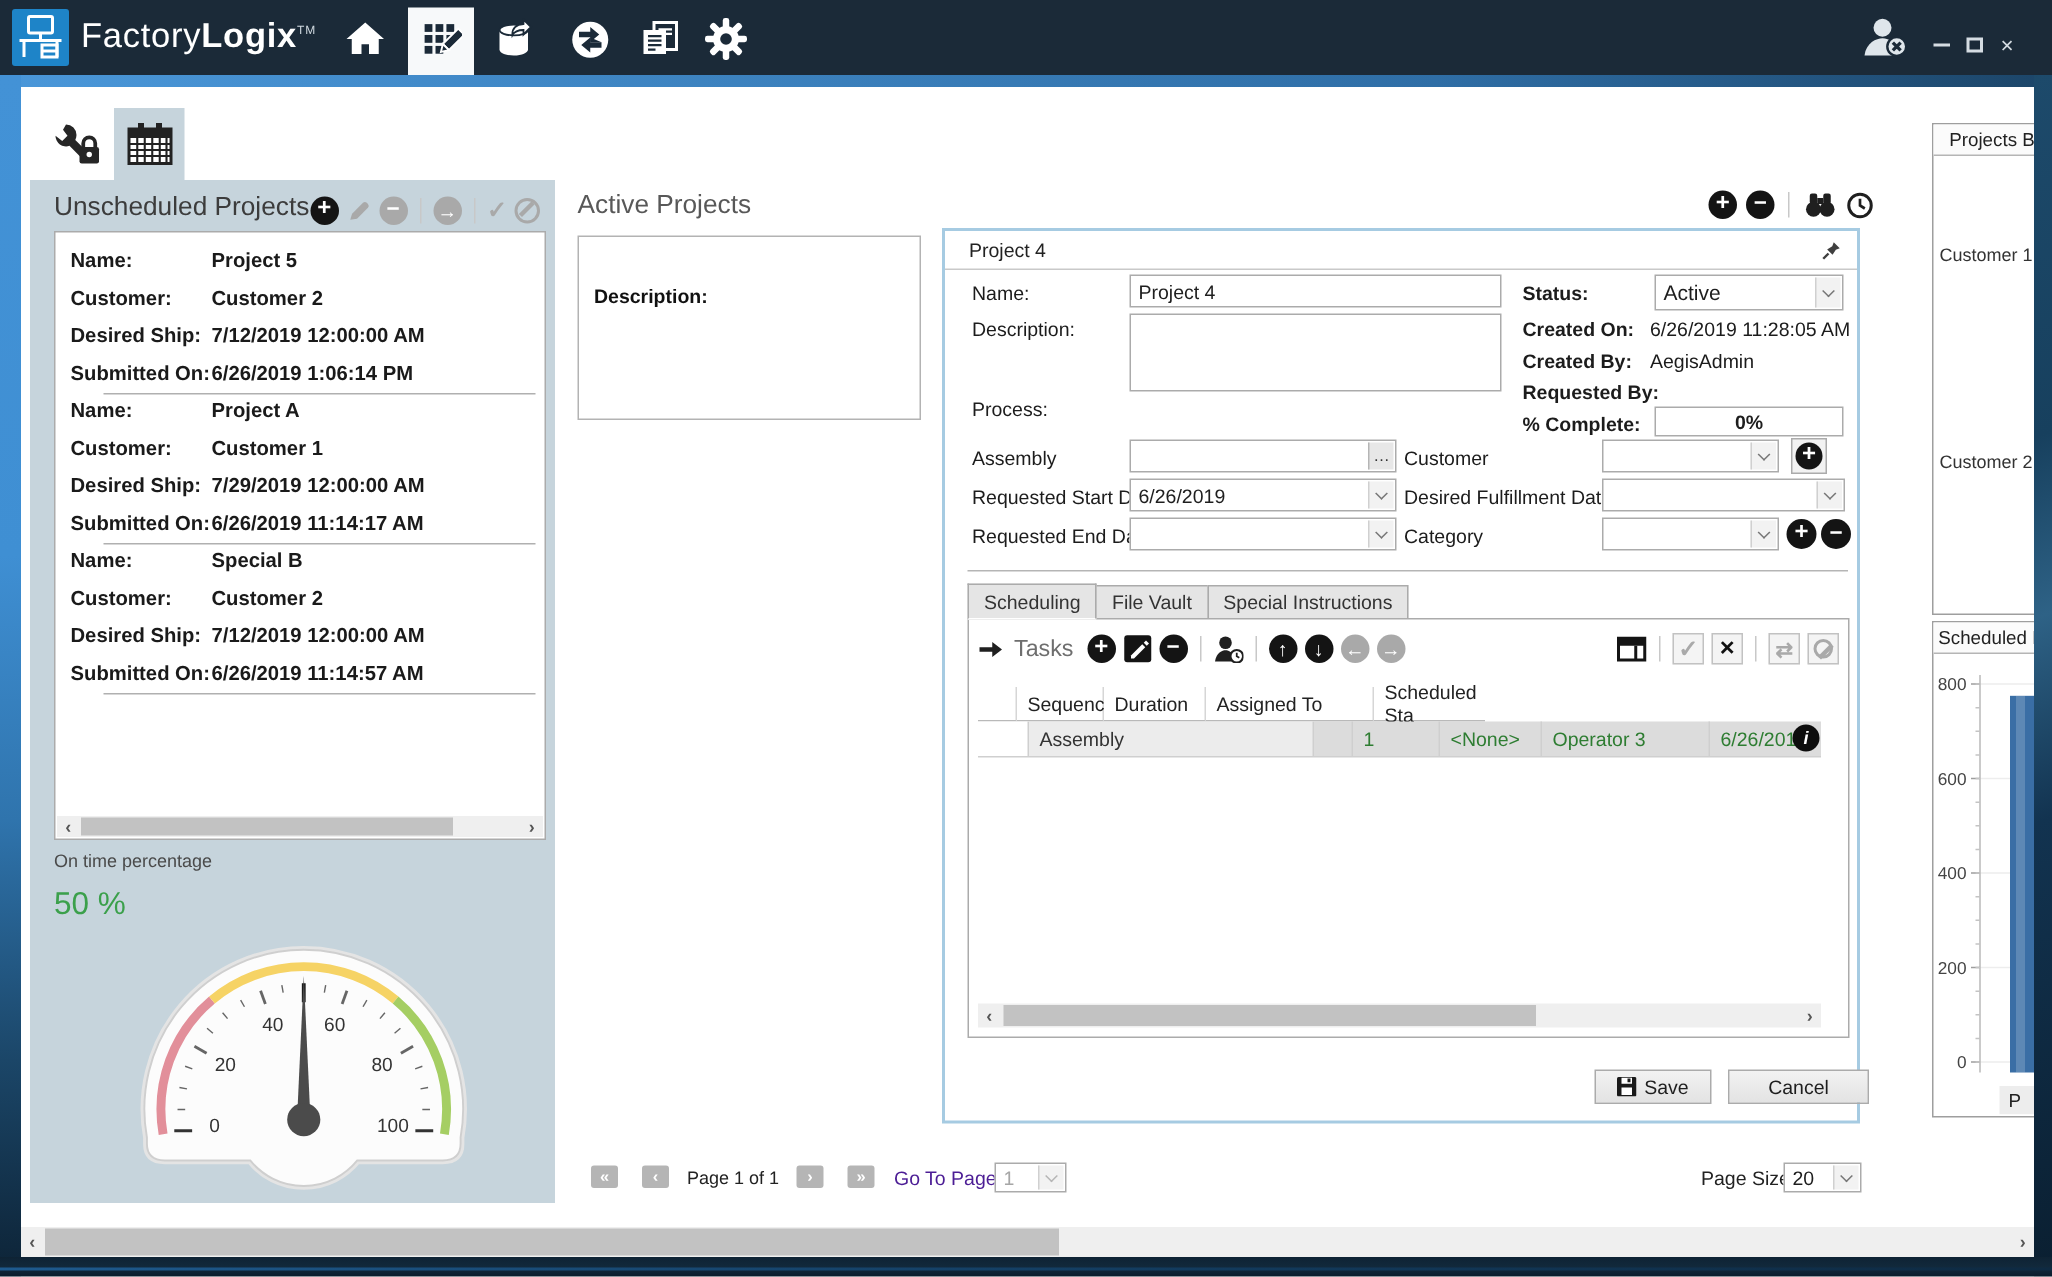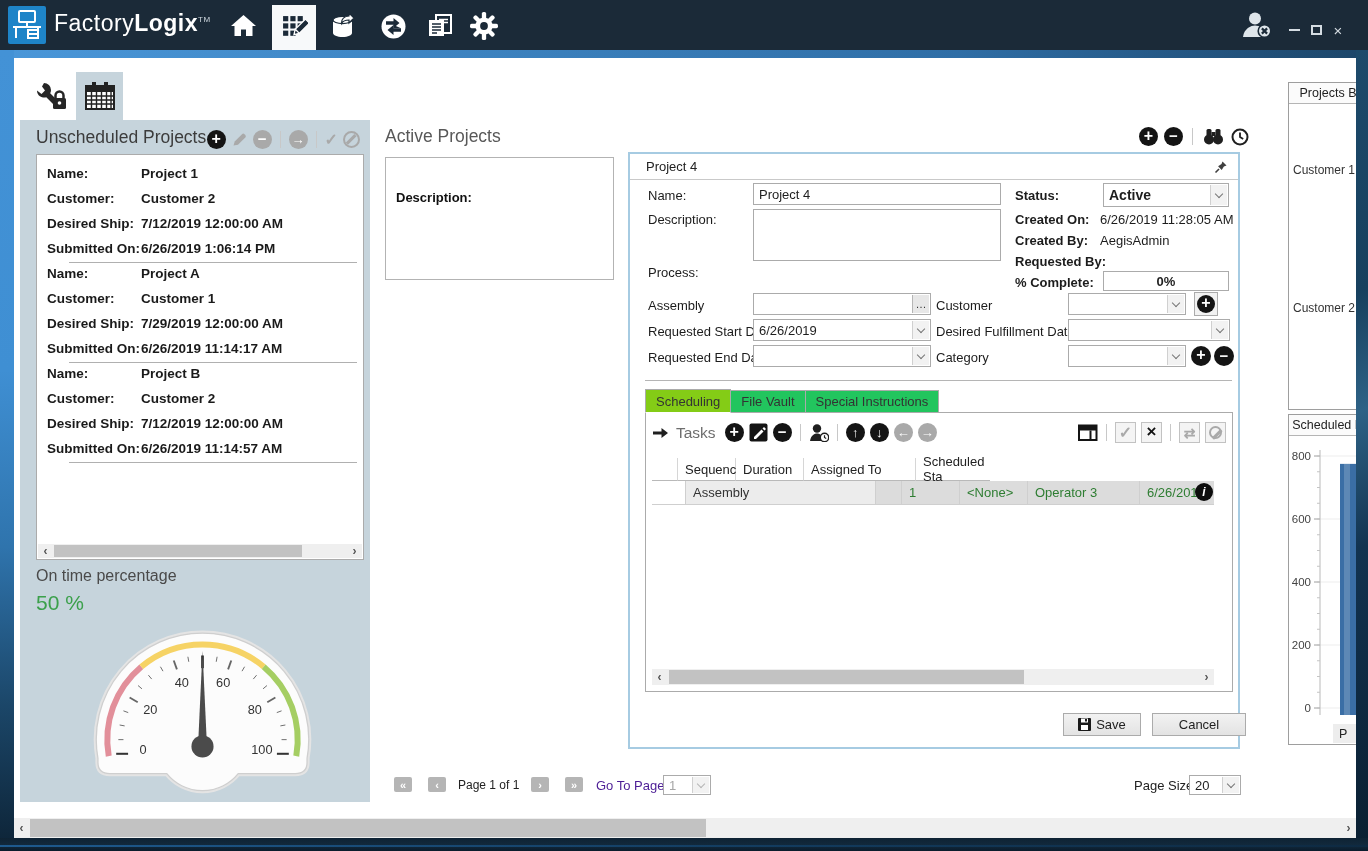--- a/index.html
+++ b/index.html
@@ -50,33 +50,33 @@
 
 .ltab{position:absolute;top:72px;width:47px;height:48px;display:flex;align-items:center;justify-content:center;cursor:pointer;z-index:5}
 .lpanel{left:20px;top:120px;width:350px;height:682px;background:#c6d4dc}
 .lp-title{position:absolute;left:16px;top:7px;font-size:17.5px;color:#3c3c3c}
 .lp-tools{position:absolute;right:10px;top:10px;display:flex;align-items:center;gap:5px}
 .listbox{position:absolute;left:16px;top:34px;width:328px;height:406px;background:#fff;border:1px solid #ababab}
 .u-entry{position:absolute;left:10px;right:4px}
 .u-row{display:flex;line-height:25px;font-size:13.5px;font-weight:700;color:#1a1a1a}
 .u-lab{width:94px;flex:none}
 .u-div{border-bottom:1px solid #b0b0b0;margin:1px 2px 0 22px}
-.gauge-title{position:absolute;left:16px;top:447px;font-size:16px;color:#4a4a4a}
+.gauge-title{position:absolute;left:16px;top:447px;font-size:12px;color:#4a4a4a}
 .gauge-val{position:absolute;left:16px;top:471px;font-size:21px;font-weight:400}
 
 .ap-title{left:385px;top:126px;font-size:17.5px;color:#585858}
 .p3card{left:385px;top:157px;width:229px;height:123px;border:1px solid #b3b3b3;background:#fff}
 .p3head{position:absolute;left:0;top:0;right:0;height:23px;border-bottom:1px solid #cccccc;display:flex;align-items:center;padding:0 8px 0 14px;font-size:13px;color:#222}
 .p3desc{position:absolute;left:10px;top:32px;font-size:13px;font-weight:700;color:#111}
 
 .detail{left:628px;top:152px;width:612px;height:597px;border:2px solid #a6cbe2;background:#fff}
 .dhead{position:absolute;left:0;top:0;right:0;height:26px;border-bottom:1px solid #c9c9c9;display:flex;align-items:center;padding:0 10px 0 16px;font-size:13px;color:#222}
 .dtabs{position:absolute;display:flex;align-items:flex-end}
-.dtab{height:23px;border:1px solid #ababab;background:#22c55e;display:flex;align-items:center;justify-content:center;font-size:13px;color:#333;margin-right:-1px;padding:0 10px;cursor:pointer}
-.dtab.on{background:#84cc16;border-bottom-color:#fff;height:24px;z-index:2}
+.dtab{height:23px;border:1px solid #ababab;background:#e5e5e5;display:flex;align-items:center;justify-content:center;font-size:13px;color:#333;margin-right:-1px;padding:0 10px;cursor:pointer}
+.dtab.on{background:#e5e5e5;border-bottom-color:#fff;height:24px;z-index:2}
 .tabbox{position:absolute;left:15px;top:258px;width:588px;height:280px;border:1px solid #ababab;background:#fff}
 .ttools{position:absolute;left:6px;top:9px;right:6px;display:flex;align-items:center;gap:5px}
 .tasks-word{font-size:15.5px;color:#6e6e6e;margin:0 4px 0 2px}
 .tbl{position:absolute;left:6px;top:45px;width:562px;font-size:13px}
 .tr{display:flex}
 .th{border-bottom:1px solid #b9b9b9;border-right:1px solid #d6d6d6;height:23px;display:flex;align-items:center;padding-left:7px;color:#222;background:#fff}
 .td{height:23px;display:flex;align-items:center;padding-left:7px;border-right:1px solid #cfcfcf;position:relative}
 .savebtn,.cancelbtn{position:absolute;height:23px;border:1px solid #ababab;background:linear-gradient(180deg,#f2f2f2,#e3e3e3);display:flex;align-items:center;justify-content:center;font-size:13px;color:#1e1e1e;gap:5px;cursor:pointer}
 
 .pgbtn{position:absolute;top:777px;width:18px;height:15px;background:#b5b5b5;border-radius:2px;color:#fff;font-size:11px;font-weight:700;display:flex;align-items:center;justify-content:center;cursor:pointer}
@@ -225,21 +225,21 @@
       <span class="cbtn dis g-arrow g-right"></span>
       <span class="sep"></span>
       <span class="glyph-check">✓</span>
       <span class="slash"></span>
     </div>
 
     <div class="listbox">
       <div class="u-entry" style="top:6px">
         <div class="u-row">
             <span class="u-lab">Name:</span>
-            <span class="u-val">Project 1</span>
+            <span class="u-val">Project 5</span>
           </div>
         <div class="u-row">
             <span class="u-lab">Customer:</span>
             <span class="u-val">Customer 2</span>
           </div>
         <div class="u-row">
             <span class="u-lab">Desired Ship:</span>
             <span class="u-val">7/12/2019 12:00:00 AM</span>
           </div>
         <div class="u-row">
@@ -263,21 +263,21 @@
           </div>
         <div class="u-row">
             <span class="u-lab">Submitted On:</span>
             <span class="u-val">6/26/2019 11:14:17 AM</span>
           </div>
         <div class="u-div"></div>
       </div>
       <div class="u-entry" style="top:206px">
         <div class="u-row">
             <span class="u-lab">Name:</span>
-            <span class="u-val">Project B</span>
+            <span class="u-val">Special B</span>
           </div>
         <div class="u-row">
             <span class="u-lab">Customer:</span>
             <span class="u-val">Customer 2</span>
           </div>
         <div class="u-row">
             <span class="u-lab">Desired Ship:</span>
             <span class="u-val">7/12/2019 12:00:00 AM</span>
           </div>
         <div class="u-row">
@@ -375,21 +375,21 @@
     </div>
 
     <span class="lbl" style="left:18px;top:34px">Name:</span>
     <input class="inp" style="left: 123px; top: 29px; width: 248px; height: 22px;" value="Project 4">
     <span class="lbl" style="left:18px;top:58px">Description:</span>
     <textarea class="inp" style="left: 123px; top: 55px; width: 248px; height: 52px; resize: none;"></textarea>
     <span class="lbl" style="left:18px;top:111px">Process:</span>
 
     <span class="lbl b" style="left:385px;top:34px">Status:</span>
     <div class="dd" style="left:473px;top:29px;width:126px;height:24px">
-      <span style="font-weight:700;font-size:14px">Active</span>
+      <span style="font-weight:400;font-size:14px">Active</span>
       <span class="chevbox">
           <span class="chev"></span>
         </span>
     </div>
     <span class="lbl b" style="left:385px;top:58px">Created On:</span>
     <span class="lbl" style="left:470px;top:58px">6/26/2019 11:28:05 AM</span>
     <span class="lbl b" style="left:385px;top:79px">Created By:</span>
     <span class="lbl" style="left:470px;top:79px">AegisAdmin</span>
     <span class="lbl b" style="left:385px;top:100px">Requested By:</span>
     <span class="lbl b" style="left:385px;top:121px">% Complete:</span>

